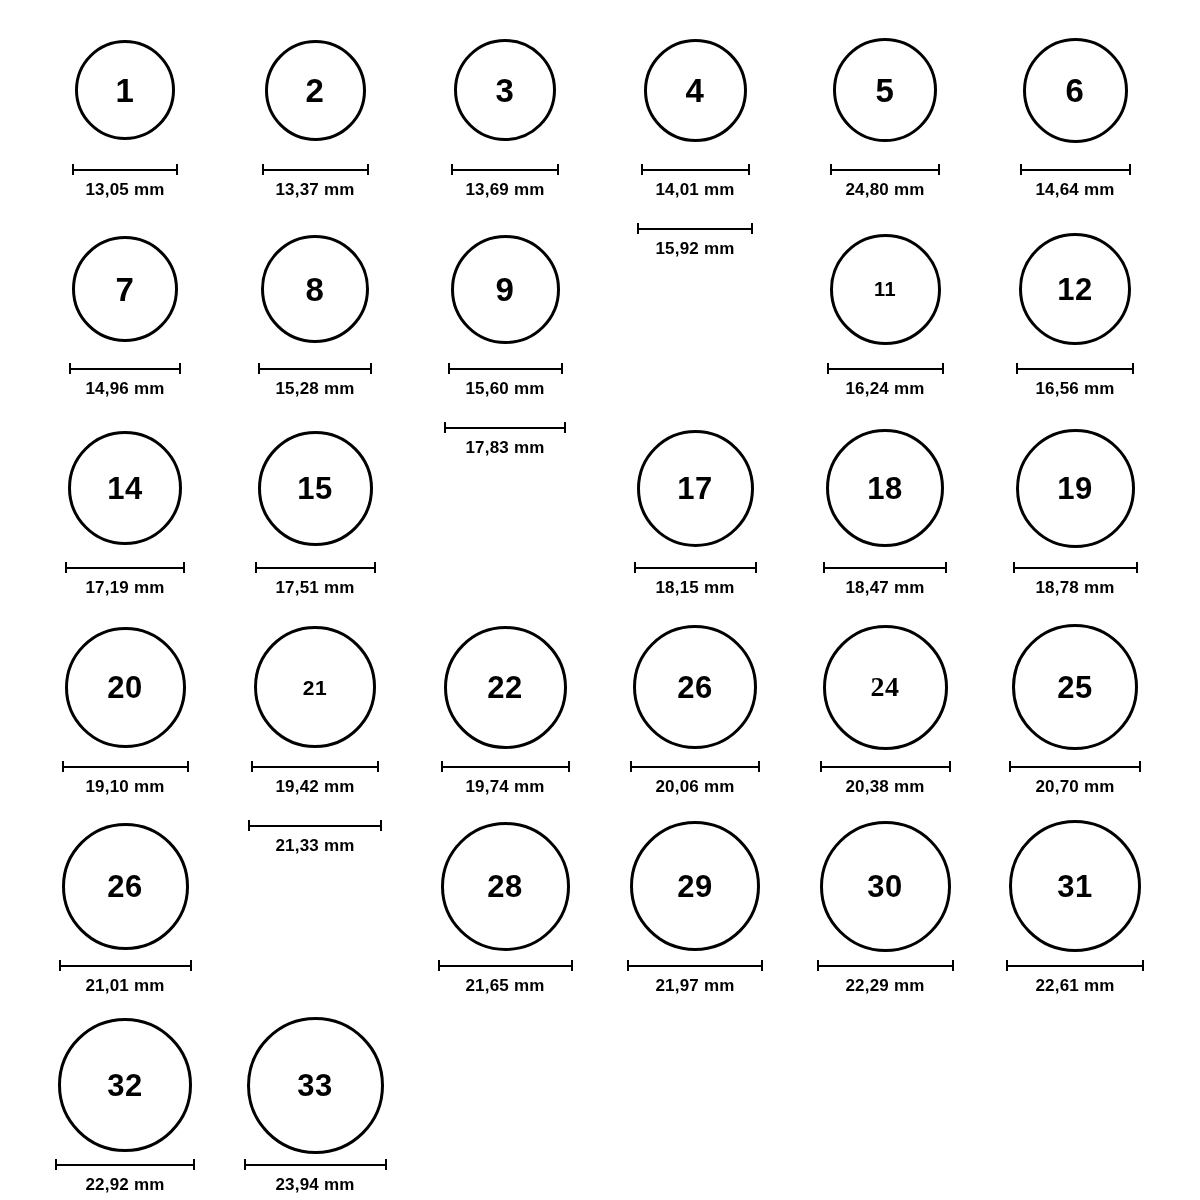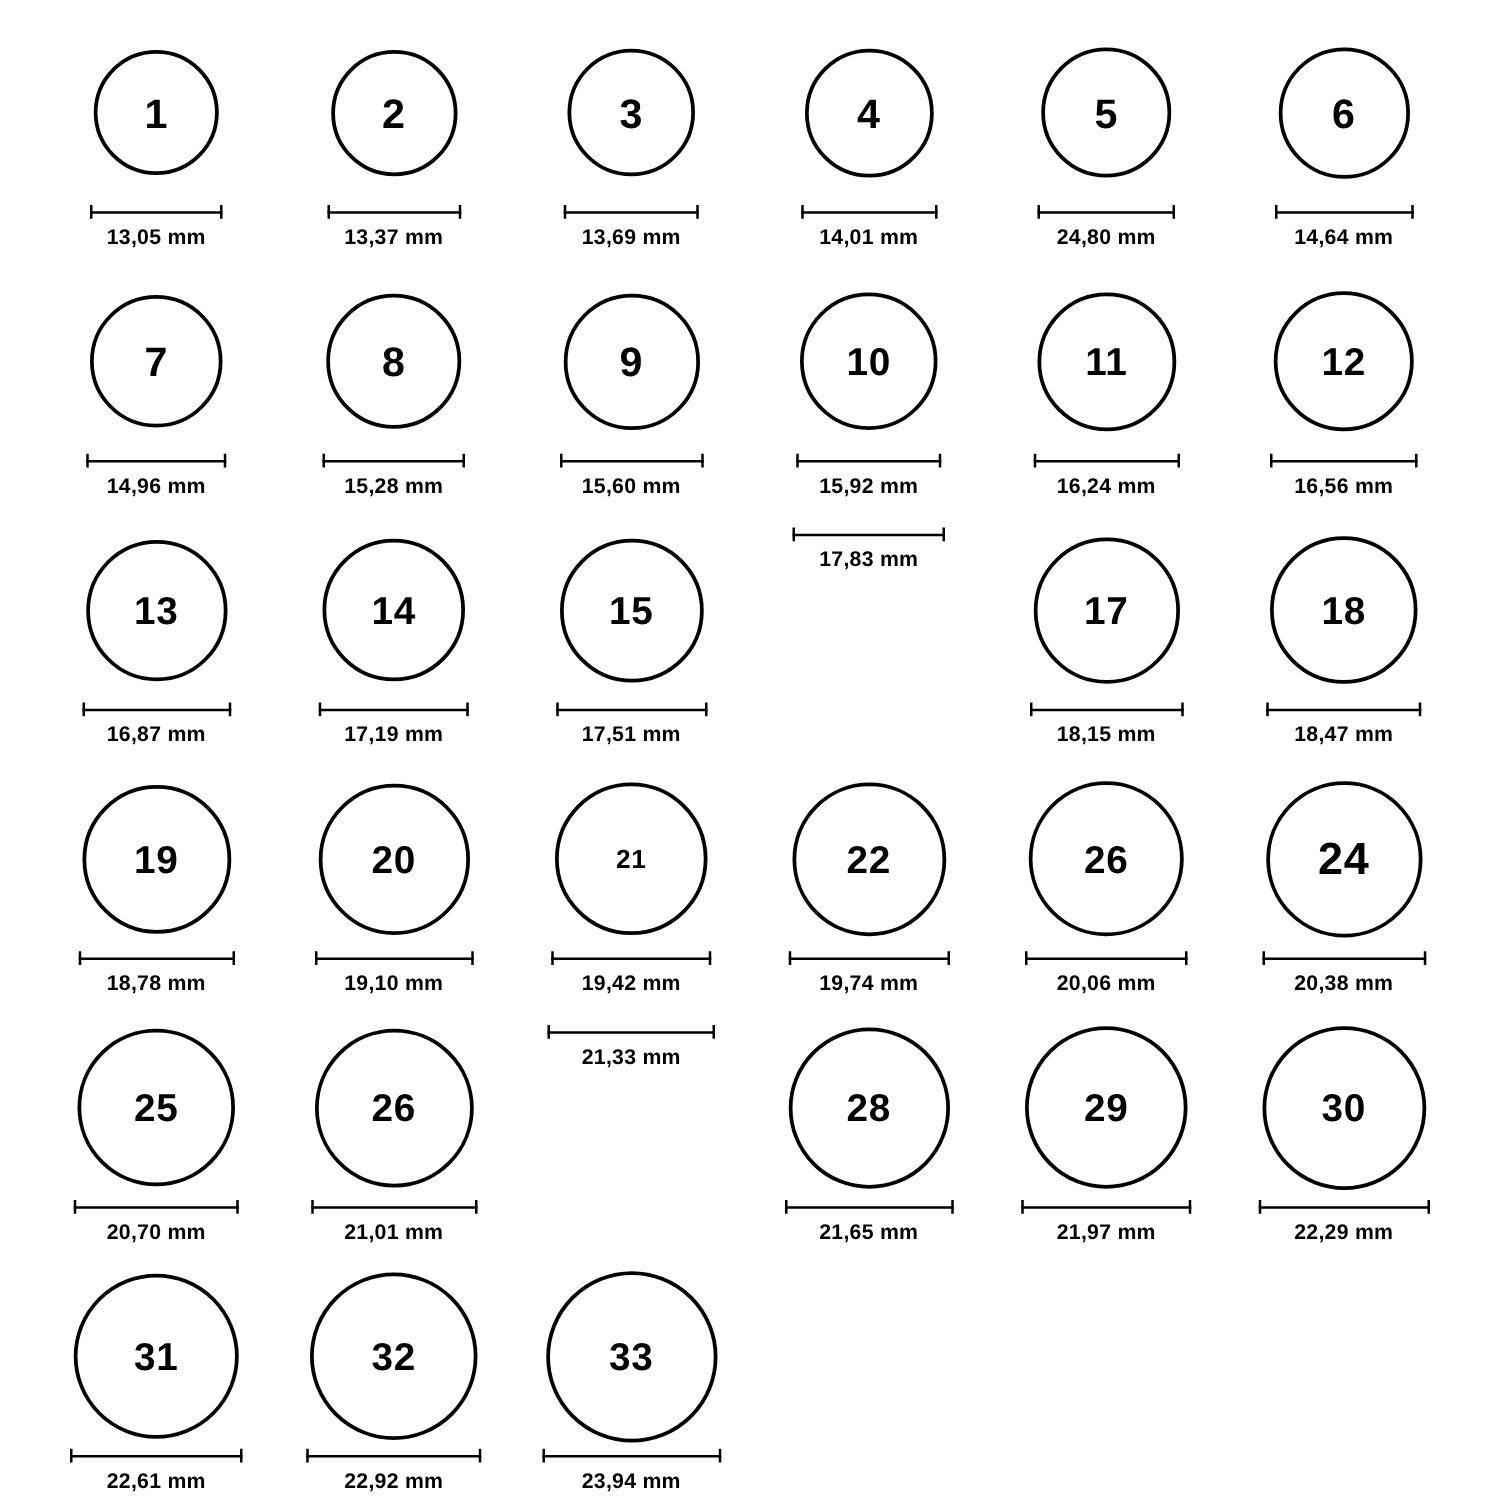--- a/index.html
+++ b/index.html
@@ -219,36 +219,31 @@
           </div>
         </div>
         <div class="measure">
           <div class="bar" style="width: 115px;">
             <div class="line"></div>
           </div>
           <div class="mm">15,60 mm</div>
         </div>
       </div>
       <div class="cell">
-        <div class="ring-wrap">
-          <div class="ring" style="width: 110px; height: 110px;">
-            <span class="ring-num" style="font-size: 31px;">10</span>
-          </div>
-        </div>
         <div class="measure">
           <div class="bar" style="width: 116px;">
             <div class="line"></div>
           </div>
           <div class="mm">15,92 mm</div>
         </div>
       </div>
       <div class="cell">
         <div class="ring-wrap">
           <div class="ring" style="width: 111px; height: 111px;">
-            <span class="ring-num" style="font-size: 31px;">11</span>
+            <span class="ring-num" style="font-size: 20px;">11</span>
           </div>
         </div>
         <div class="measure">
           <div class="bar" style="width: 117px;">
             <div class="line"></div>
           </div>
           <div class="mm">16,24 mm</div>
         </div>
       </div>
       <div class="cell">
@@ -259,33 +254,20 @@
         </div>
         <div class="measure">
           <div class="bar" style="width: 118px;">
             <div class="line"></div>
           </div>
           <div class="mm">16,56 mm</div>
         </div>
       </div>
       <div class="cell">
         <div class="ring-wrap">
-          <div class="ring" style="width: 113px; height: 113px;">
-            <span class="ring-num" style="font-size: 31px;">13</span>
-          </div>
-        </div>
-        <div class="measure">
-          <div class="bar" style="width: 119px;">
-            <div class="line"></div>
-          </div>
-          <div class="mm">16,87 mm</div>
-        </div>
-      </div>
-      <div class="cell">
-        <div class="ring-wrap">
           <div class="ring" style="width: 114px; height: 114px;">
             <span class="ring-num" style="font-size: 31px;">14</span>
           </div>
         </div>
         <div class="measure">
           <div class="bar" style="width: 120px;">
             <div class="line"></div>
           </div>
           <div class="mm">17,19 mm</div>
         </div>
@@ -398,21 +380,21 @@
         <div class="measure">
           <div class="bar" style="width: 130px;">
             <div class="line"></div>
           </div>
           <div class="mm">20,06 mm</div>
         </div>
       </div>
       <div class="cell">
         <div class="ring-wrap">
           <div class="ring" style="width: 125px; height: 125px;">
-            <span class="ring-num" style="font-size: 36px;">24</span>
+            <span class="ring-num" style="font-size: 28px; font-family: Liberation Serif, serif;">24</span>
           </div>
         </div>
         <div class="measure">
           <div class="bar" style="width: 131px;">
             <div class="line"></div>
           </div>
           <div class="mm">20,38 mm</div>
         </div>
       </div>
       <div class="cell">

